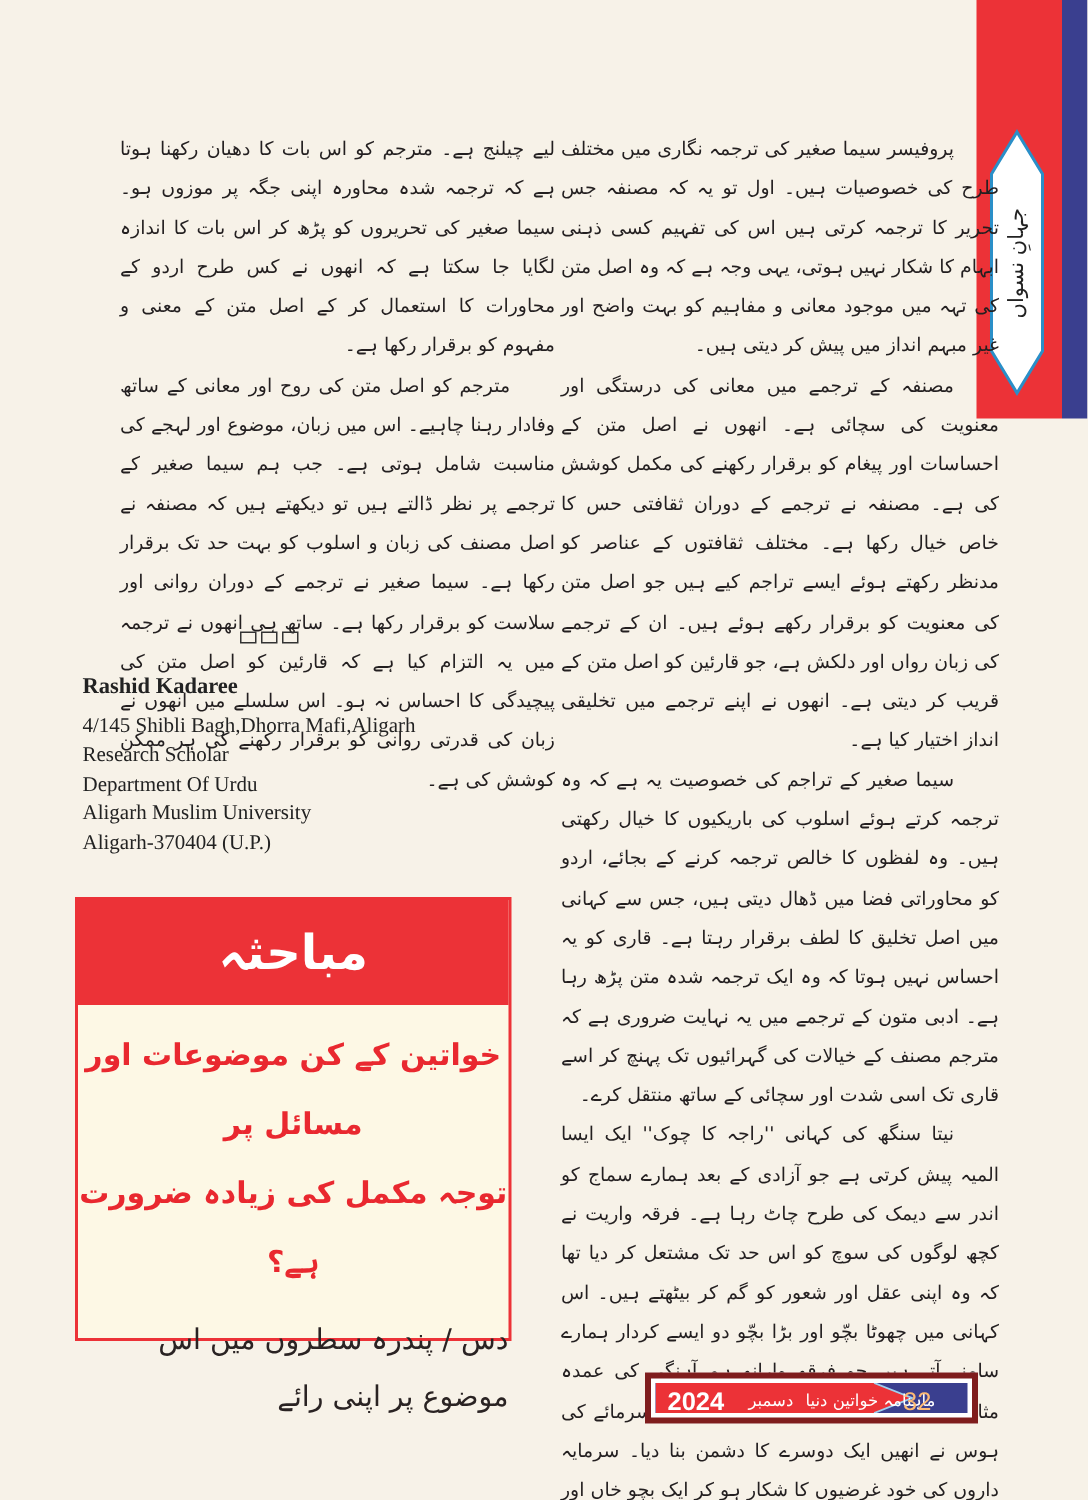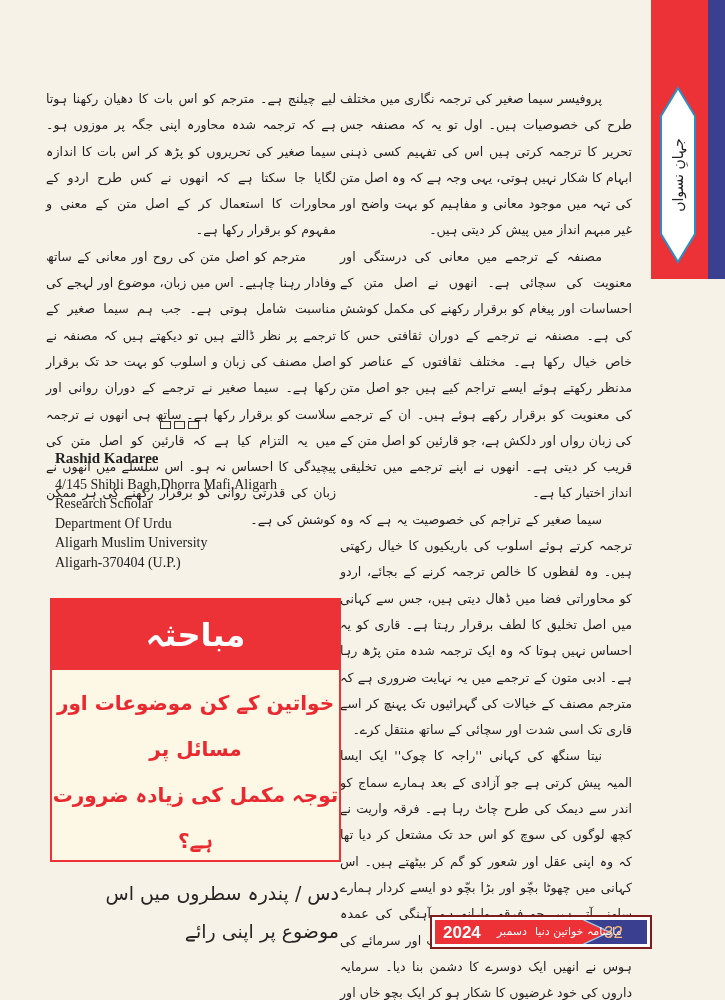--- a/index.html
+++ b/index.html
@@ -16,43 +16,43 @@
   .side-hex { position: absolute; left: 8px; top: 86px; width: 38px; height: 178px; }
   .side-label {
     position: absolute; left: 10px; top: 120px; width: 34px; height: 110px;
     display: flex; align-items: center; justify-content: center;
   }
   .side-label span {
     transform: rotate(-90deg); white-space: nowrap;
     font-size: 14px; font-family: "DejaVu Sans", sans-serif; color: #222;
   }
 
-  .col { position: absolute; direction: rtl; text-align: justify; text-align-last: right; }
+  .col { position: absolute; direction: rtl; text-align: justify; text-align-last: right; margin-left: 34px; }
   .col-right { left: 340px; top: 86px; width: 292px; }
   .col-left { left: 46px; top: 86px; width: 290px; }
   .col p {
     margin: 0; font-family: "DejaVu Sans", sans-serif; font-size: 12.6px;
     line-height: 26.3px; color: #231f20;
   }
   .col p.indent { text-indent: 30px; }
 
   .ornament { position: absolute; left: 160px; top: 421px; display: flex; gap: 3px; }
   .ornament span { width: 11px; height: 8px; border: 1.6px solid #333; box-sizing: border-box; display: block; }
 
   .author { position: absolute; left: 55px; top: 450px; direction: ltr; font-family: "Liberation Serif", serif; }
   .author .name { font-weight: bold; font-size: 15px; color: #222; margin-bottom: 8px; }
   .author .line { font-size: 14px; line-height: 19.4px; color: #222; }
 
-  .debate { position: absolute; left: 50px; top: 598px; width: 291px; height: 264px; box-sizing: border-box; border: 2px solid #ec3237; background: #fdf8e5; }
+  .debate { position: absolute; left: 50px; top: 598px; width: 291px; height: 296px; box-sizing: border-box; border: 2px solid #ec3237; background: #fdf8e5; }
   .debate-head { height: 70px; background: #ec3237; display: flex; align-items: center; justify-content: center; }
   .debate-head span { font-size: 32px; font-weight: bold; color: #fff; font-family: "DejaVu Sans", sans-serif; direction: rtl; }
   .debate-q { direction: rtl; text-align: center; color: #e9282f; font-weight: bold; font-size: 20px; line-height: 46px; margin-top: 10px; }
   .debate-note { direction: rtl; text-align: right; color: #2a2323; font-size: 19px; line-height: 38px; margin-top: 10px; }
 
-  .footer { position: absolute; left: 430px; top: 915px; width: 222px; height: 34px; border: 2px solid #7f1d1d; box-sizing: border-box; background: #fff; padding: 3px; }
+  .footer { position: absolute; left: 430px; top: 915px; width: 222px; height: 34px; border: 4px solid #7f1d1d; box-sizing: border-box; background: #fff; padding: 3px; }
   .footer-inner { position: relative; width: 100%; height: 100%; background: #3a3f8f; overflow: hidden; }
   .footer-red { position: absolute; left: 0; top: 0; width: 100%; height: 100%; }
   .footer-year { position: absolute; left: 8px; top: 3px; color: #fff; font-weight: bold; font-family: "Liberation Sans", sans-serif; font-size: 17px; }
   .footer-month { position: absolute; left: 62px; top: 5px; color: #fff; font-size: 11px; direction: rtl; }
   .footer-title { position: absolute; left: 100px; top: 5px; color: #fff; font-size: 11px; direction: rtl; }
   .footer-page { position: absolute; right: 24px; top: 3px; color: #fdba74; font-weight: normal; font-family: "Liberation Sans", sans-serif; font-size: 17px; }
 </style>
 </head>
 <body>
 

